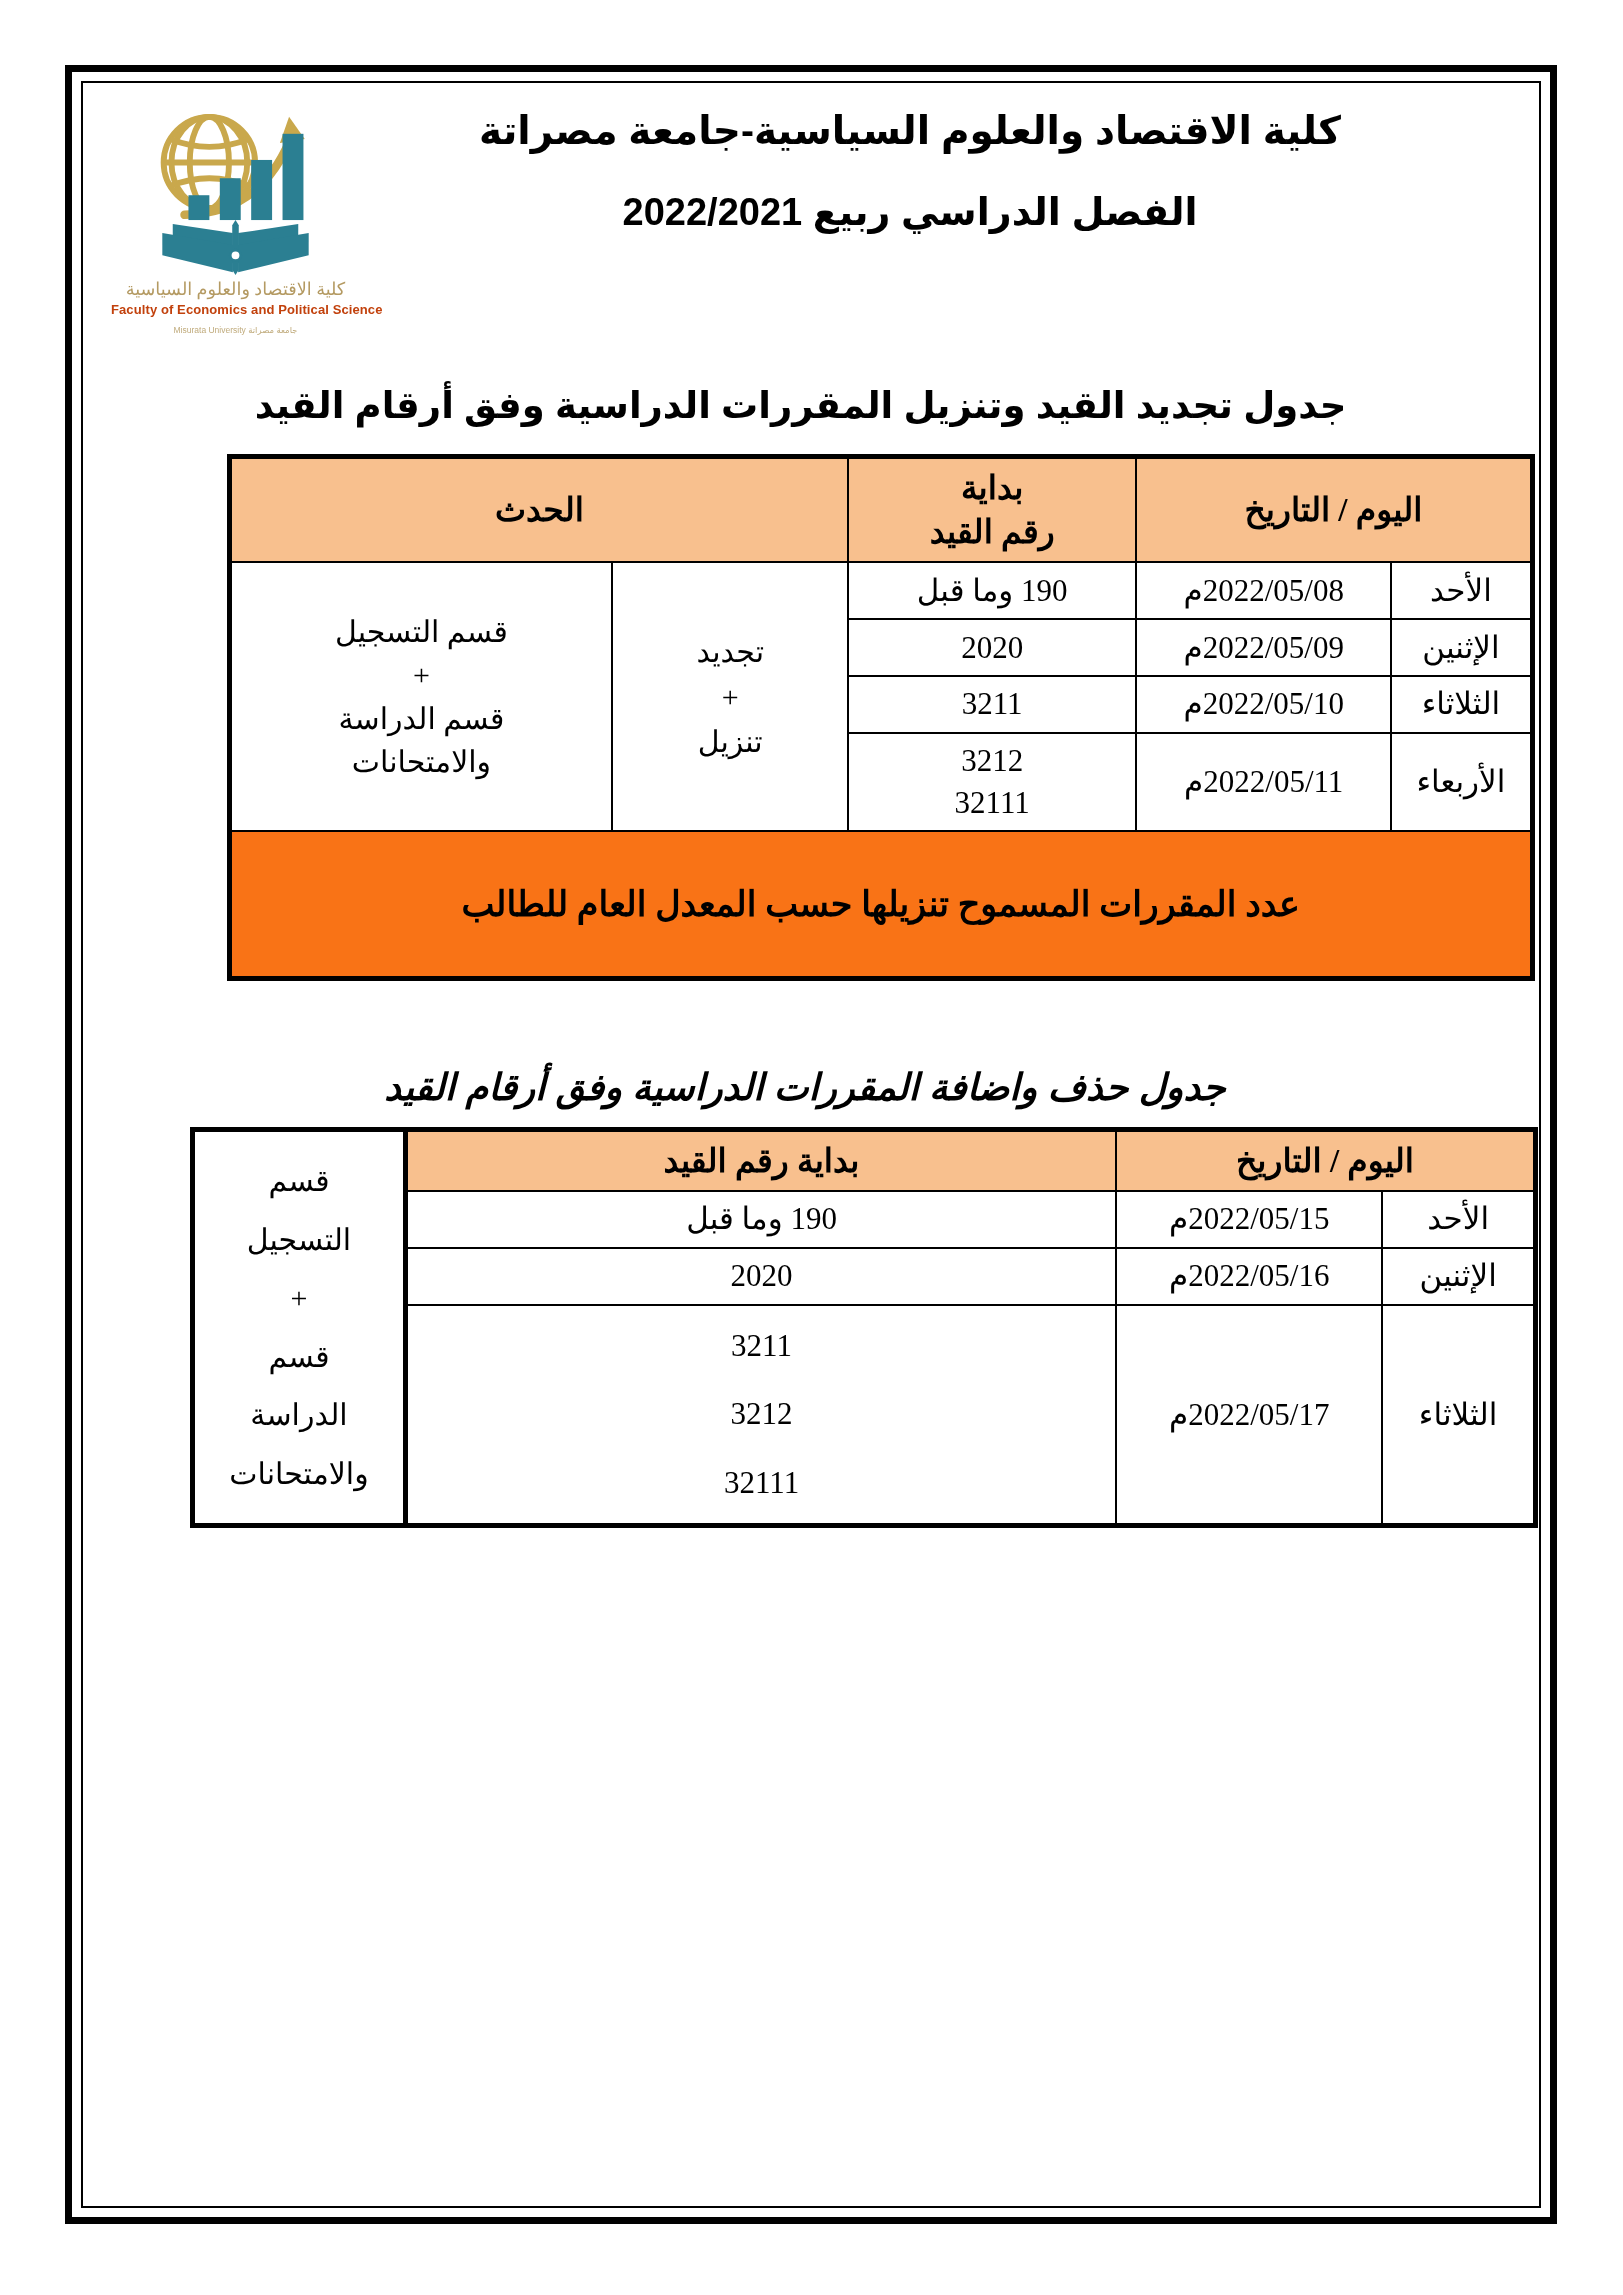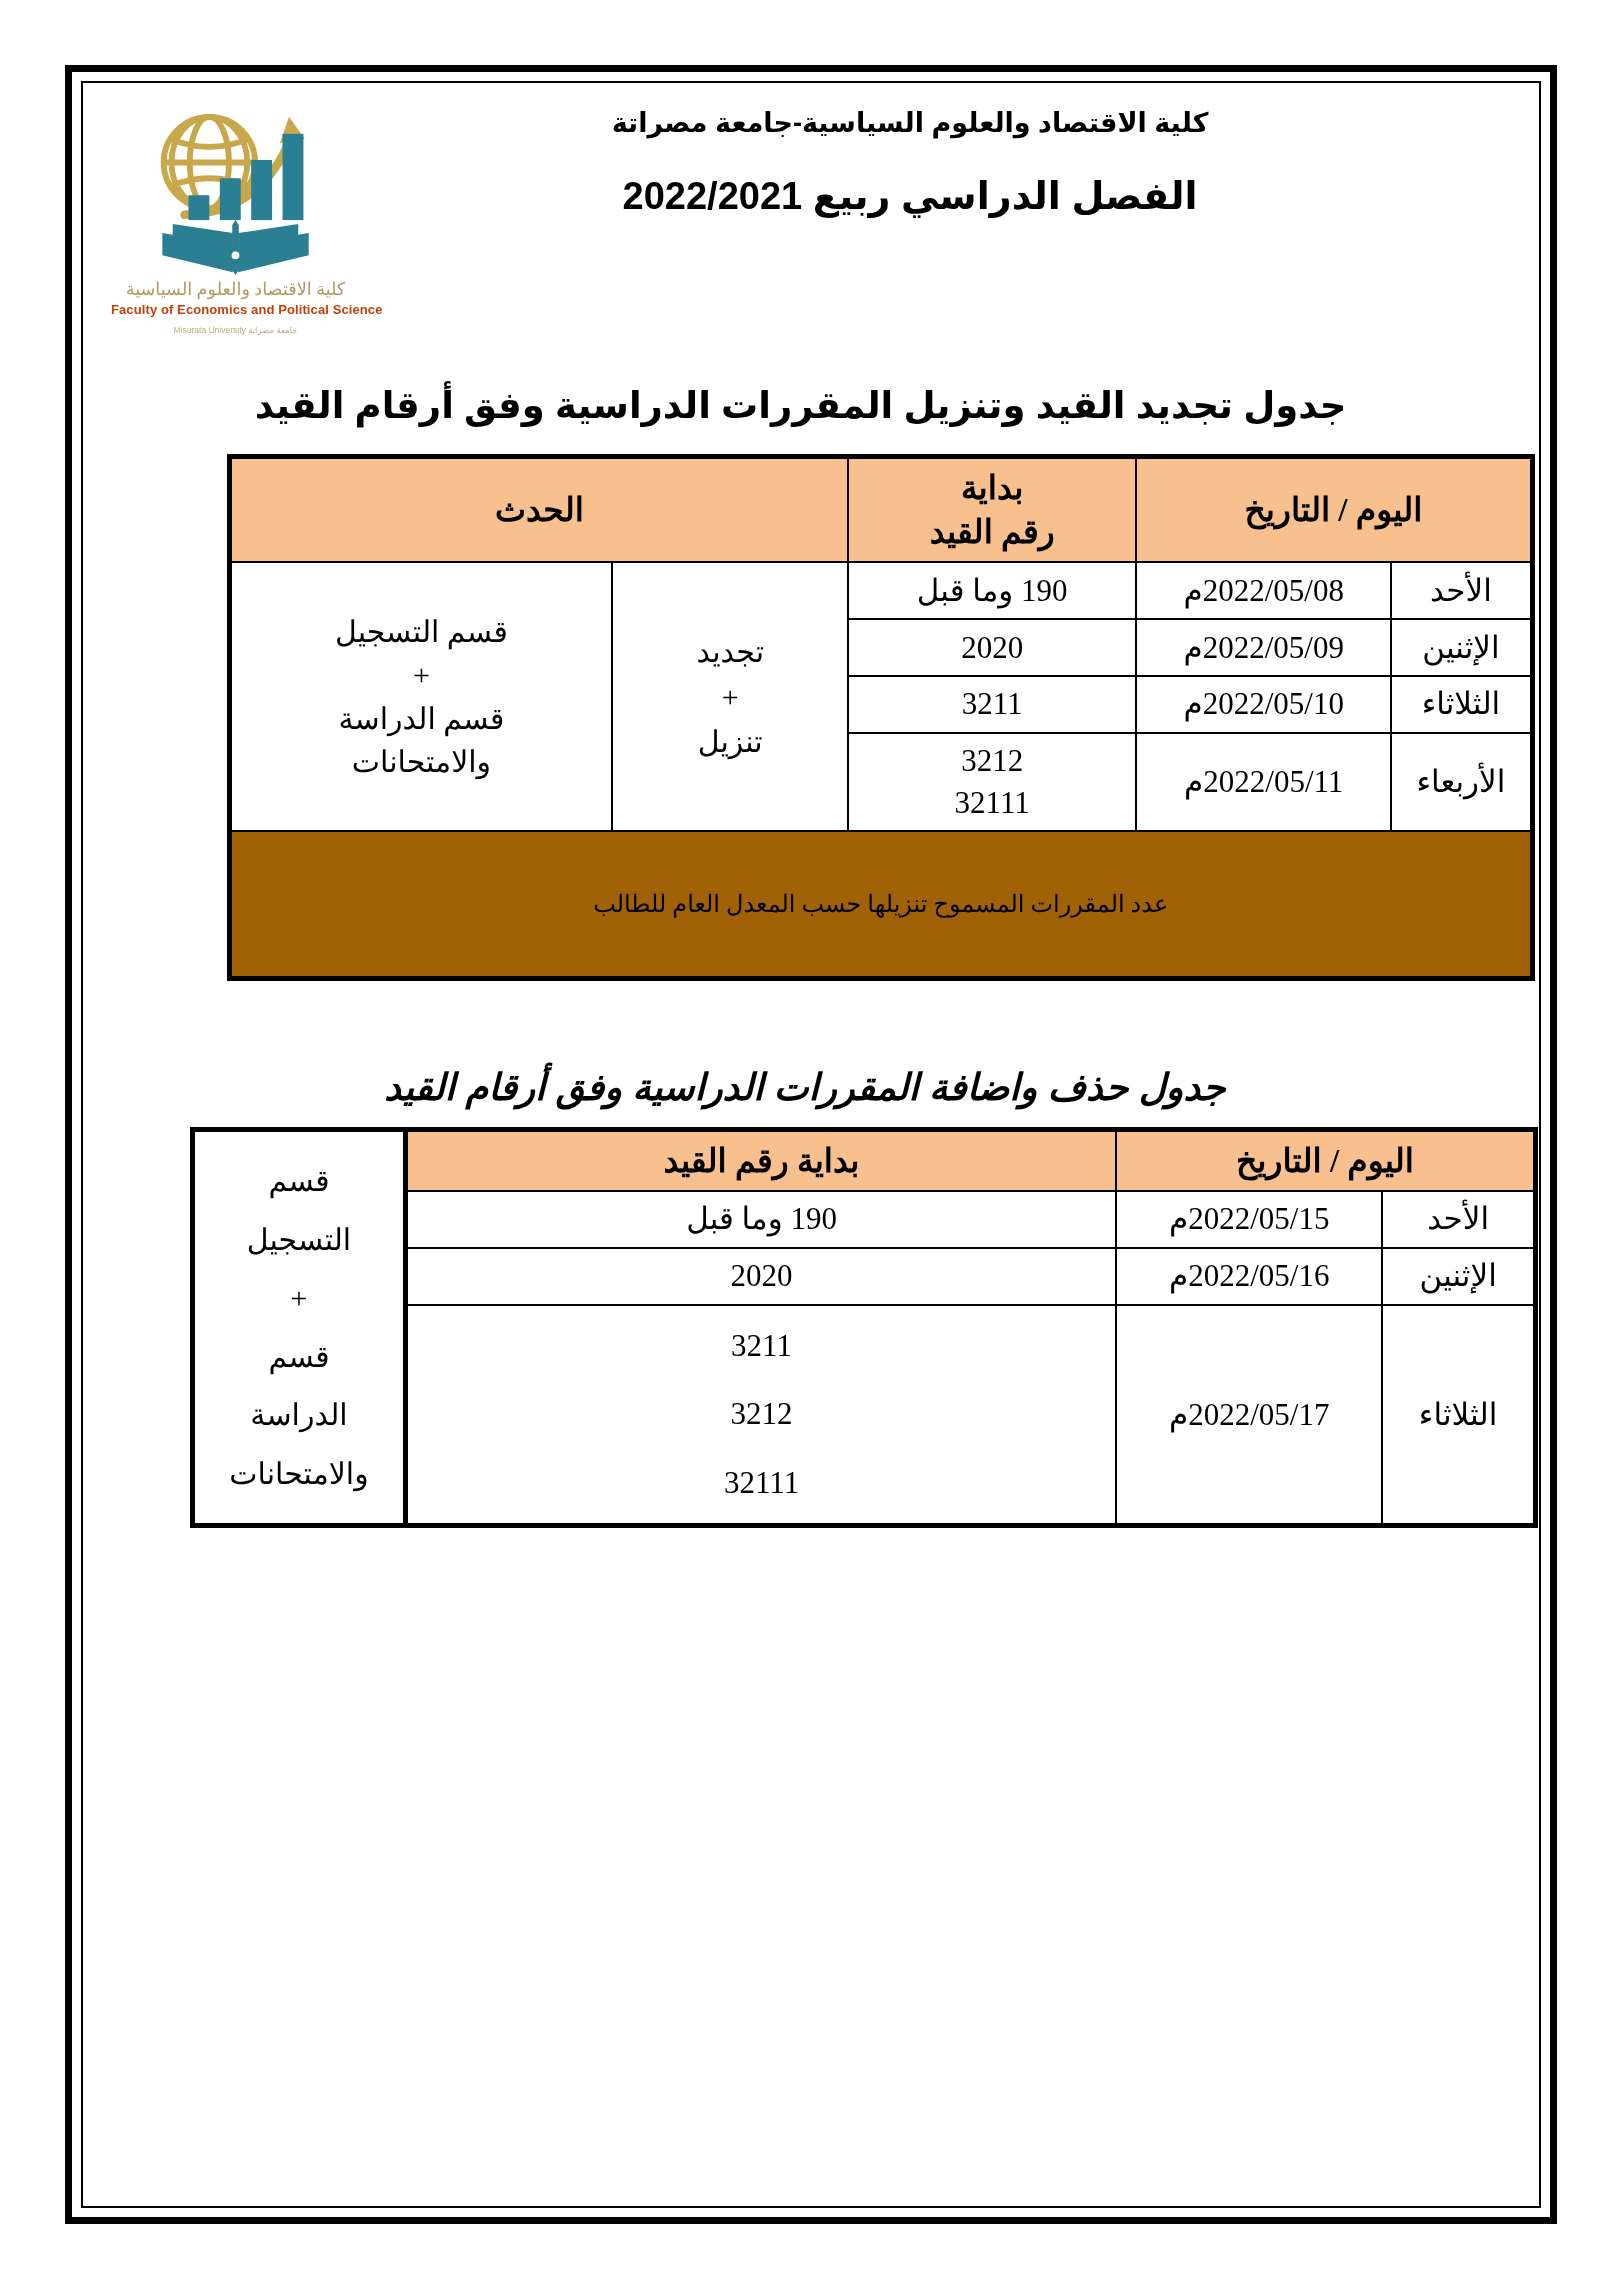--- a/index.html
+++ b/index.html
@@ -54,21 +54,21 @@
   .header-text-block {
     position: absolute;
     right: 85px;
     top: 19.6px;
     width: 1086px;
     text-align: center;
   }
   .header-line-1 {
     font-family: "Liberation Sans", "DejaVu Sans", sans-serif;
     font-weight: bold;
-    font-size: 27px;
+    font-size: 39px;
     line-height: 1.35;
     letter-spacing: -0.7px;
     white-space: nowrap;
   }
   .header-line-2 {
     font-family: "Liberation Sans", "DejaVu Sans", sans-serif;
     font-weight: bold;
     font-size: 38px;
     line-height: 1.35;
     margin-top: 30px;
@@ -163,23 +163,23 @@
   #table-renewal { width: 1302px; margin: 0 auto 0 auto; margin-right: 3.3px; }
   #table-renewal .c-day   { width: 141px; }
   #table-renewal .c-date  { width: 255px; }
   #table-renewal .c-reg   { width: 288px; }
   #table-renewal .c-act   { width: 236px; }
   #table-renewal .c-dept  { width: 383px; }
   #table-renewal td.hdr-event { font-size: 33px; }
   #table-renewal td.cell-act { font-size: 30px; line-height: 1.5; }
   #table-renewal td.cell-dept { font-size: 30px; line-height: 1.45; }
   #table-renewal td.footer-note {
-    background: #a16207;
-    font-weight: normal;
-    font-size: 24px;
+    background: #f97316;
+    font-weight: bold;
+    font-size: 35px;
     height: 131px;
   }
 
   
   #table-dropadd { width: 1348px; margin-right: 0px; }
   #table-dropadd .c-day   { width: 141px; }
   #table-dropadd .c-date  { width: 245px; }
   #table-dropadd .c-reg   { width: 654px; }
   #table-dropadd .c-dept  { width: 196px; }
   #table-dropadd td.cell-dept2 { font-size: 30px; line-height: 1.95; }

